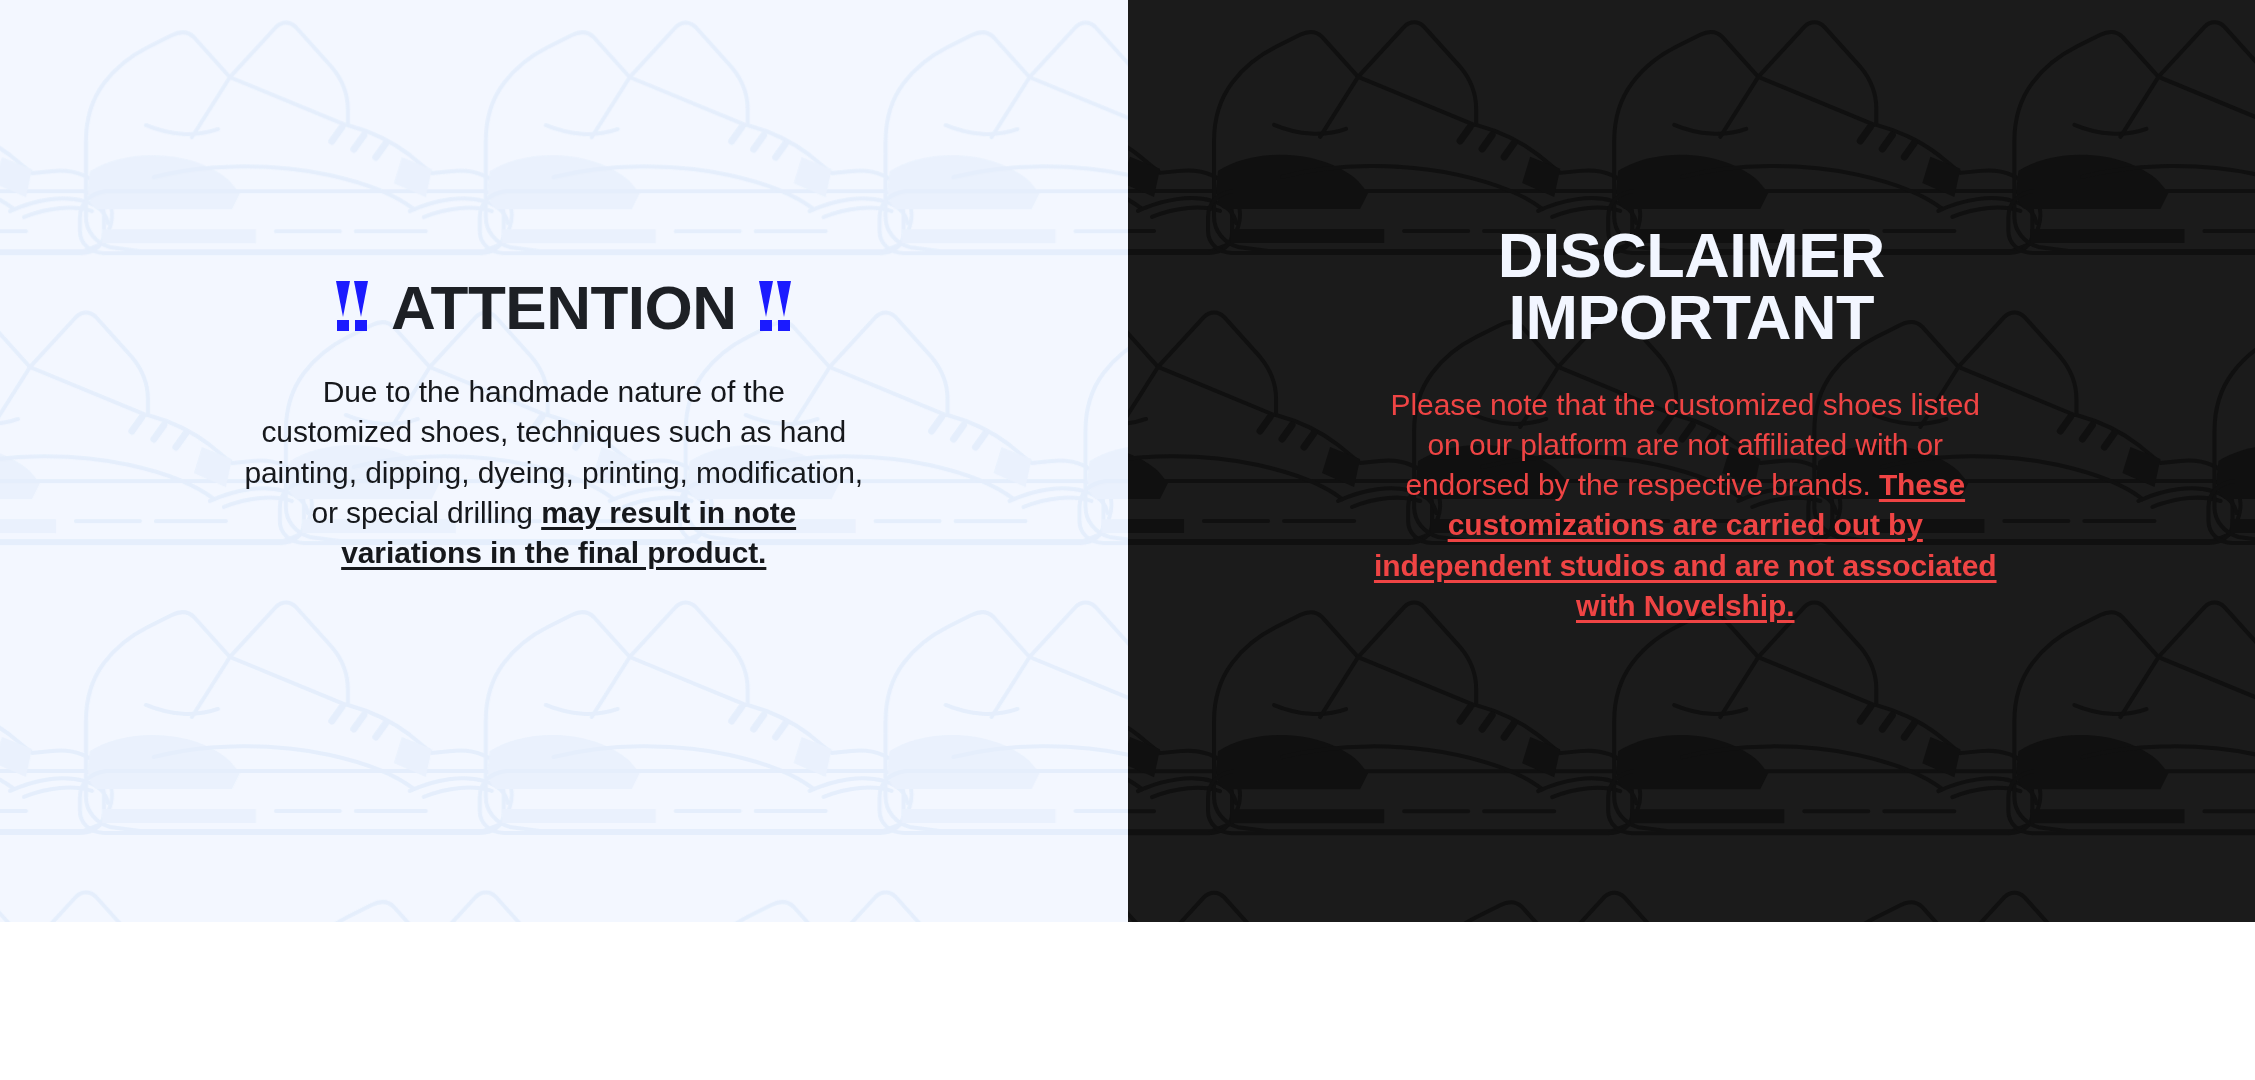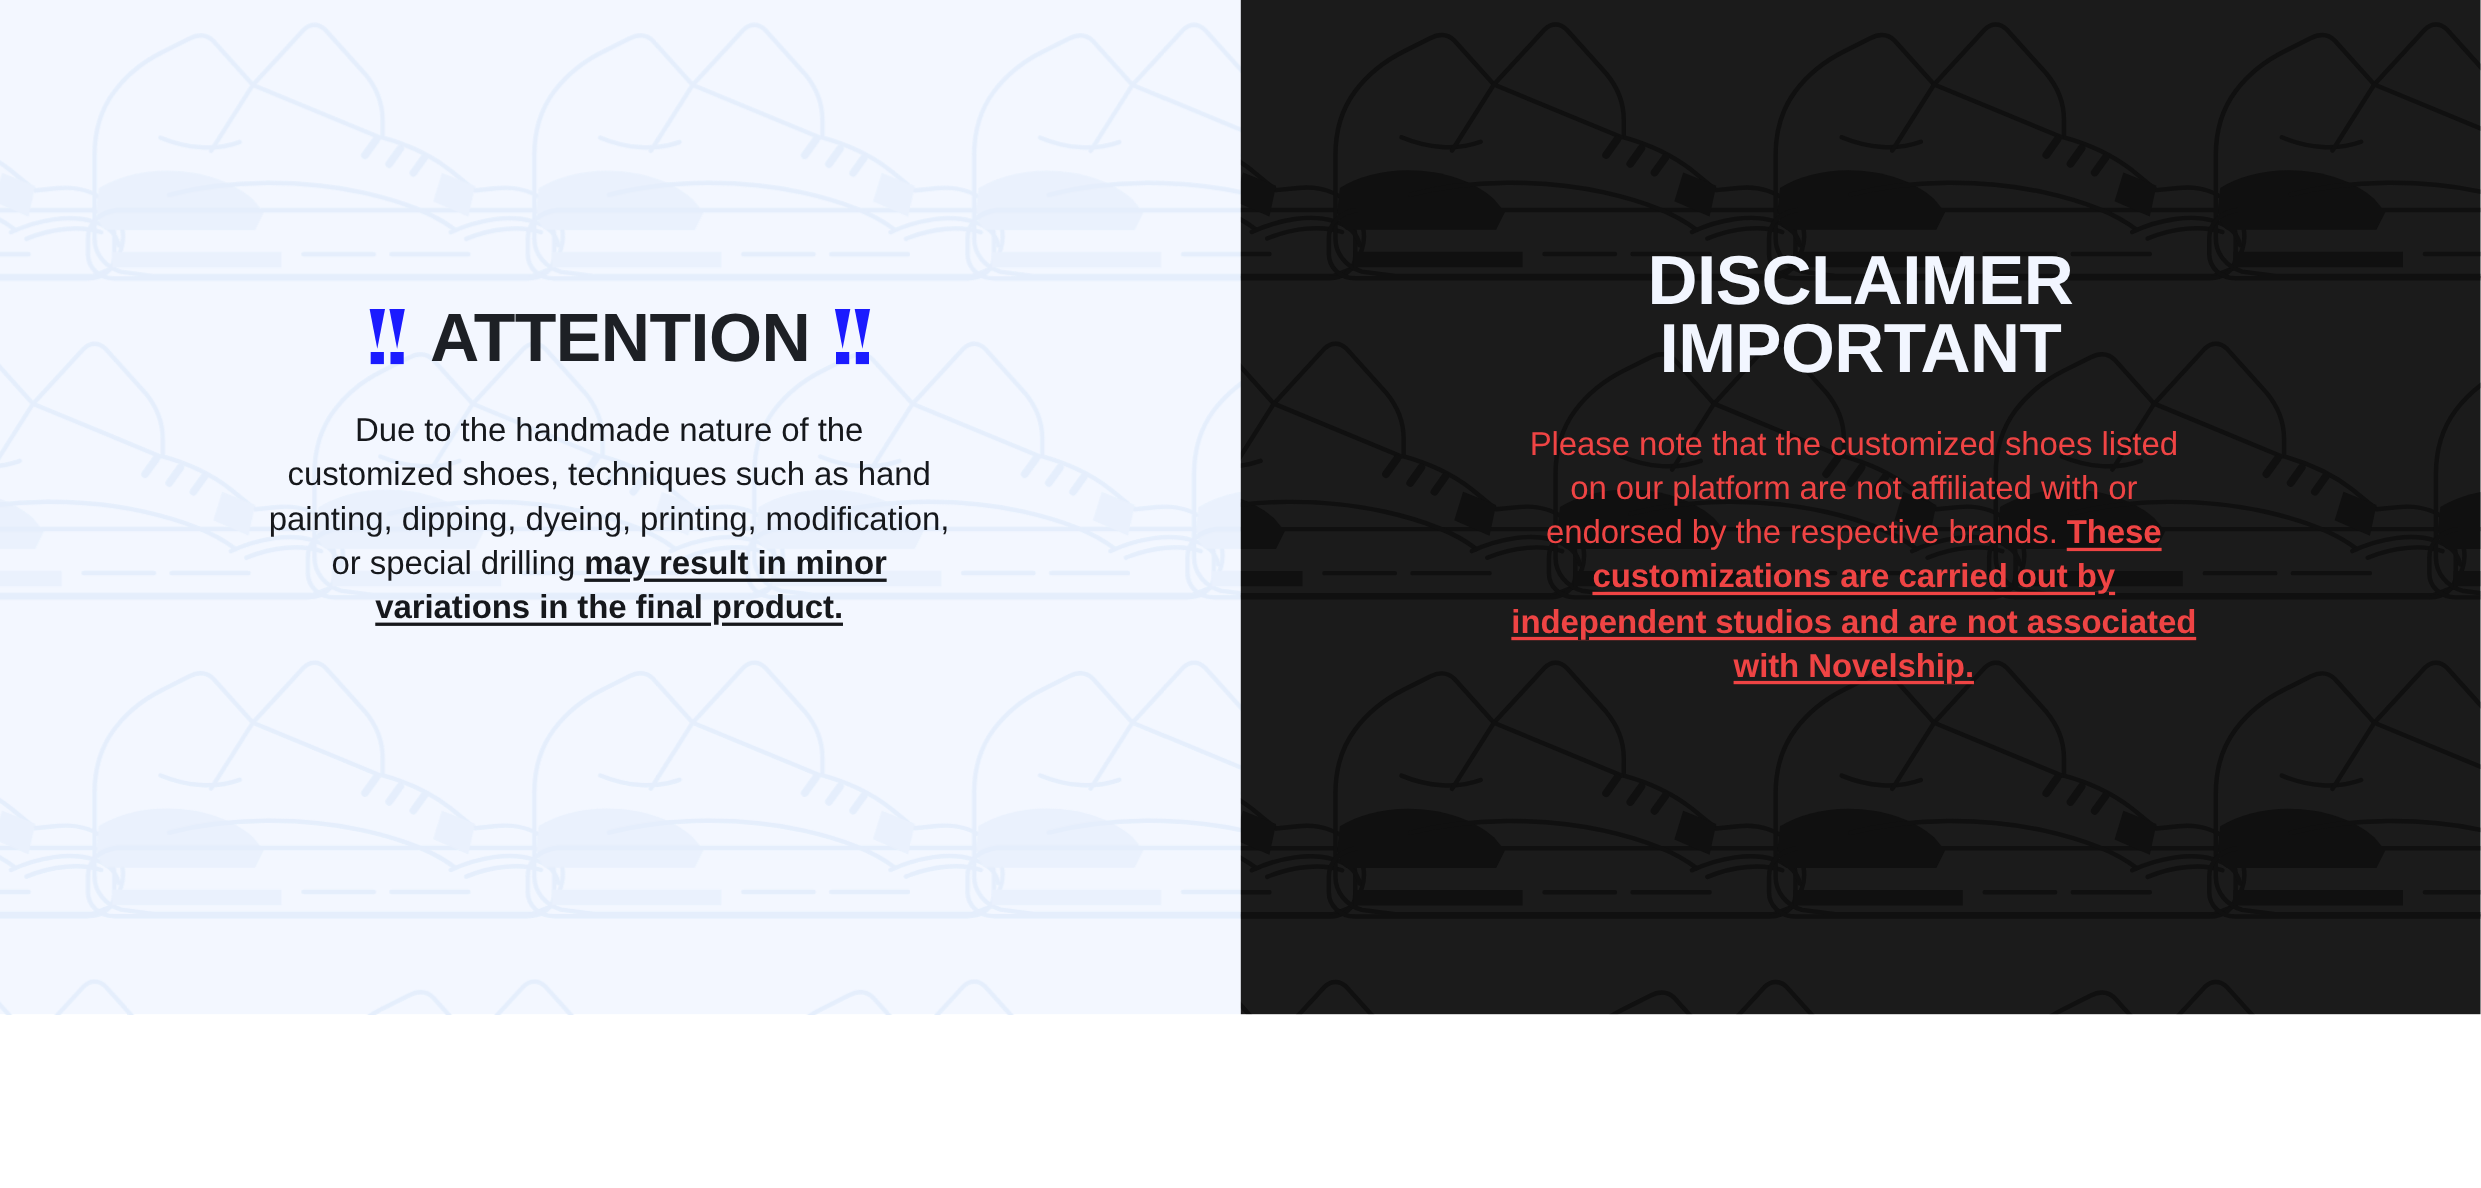--- a/index.html
+++ b/index.html
@@ -228,21 +228,21 @@
           <span class="bangs">
             <span class="bang"></span>
               <span class="bang"></span>
           </span>
           <span>ATTENTION</span>
           <span class="bangs">
             <span class="bang"></span>
               <span class="bang"></span>
           </span>
         </h1>
-        <p class="body-copy body-light"><span>Due to the handmade nature of the customized shoes, techniques such as hand painting, dipping, dyeing, printing, modification, or special drilling </span><span class="emph">may result in minor variations in the final product.</span></p>
+        <p class="body-copy body-light"><span>Due to the handmade nature of the customized shoes, techniques such as hand painting, dipping, dyeing, printing, modification, or special drilling </span><span class="emph">may result in note variations in the final product.</span></p>
       </div>
     </div>
   </section>
 
   <section class="panel panel-dark">
 
     <div class="pattern">
       <svg viewBox="0 0 1127 1080" preserveAspectRatio="xMidYMid slice" aria-hidden="true">
         <defs>
           <g id="sneaker-dark">

